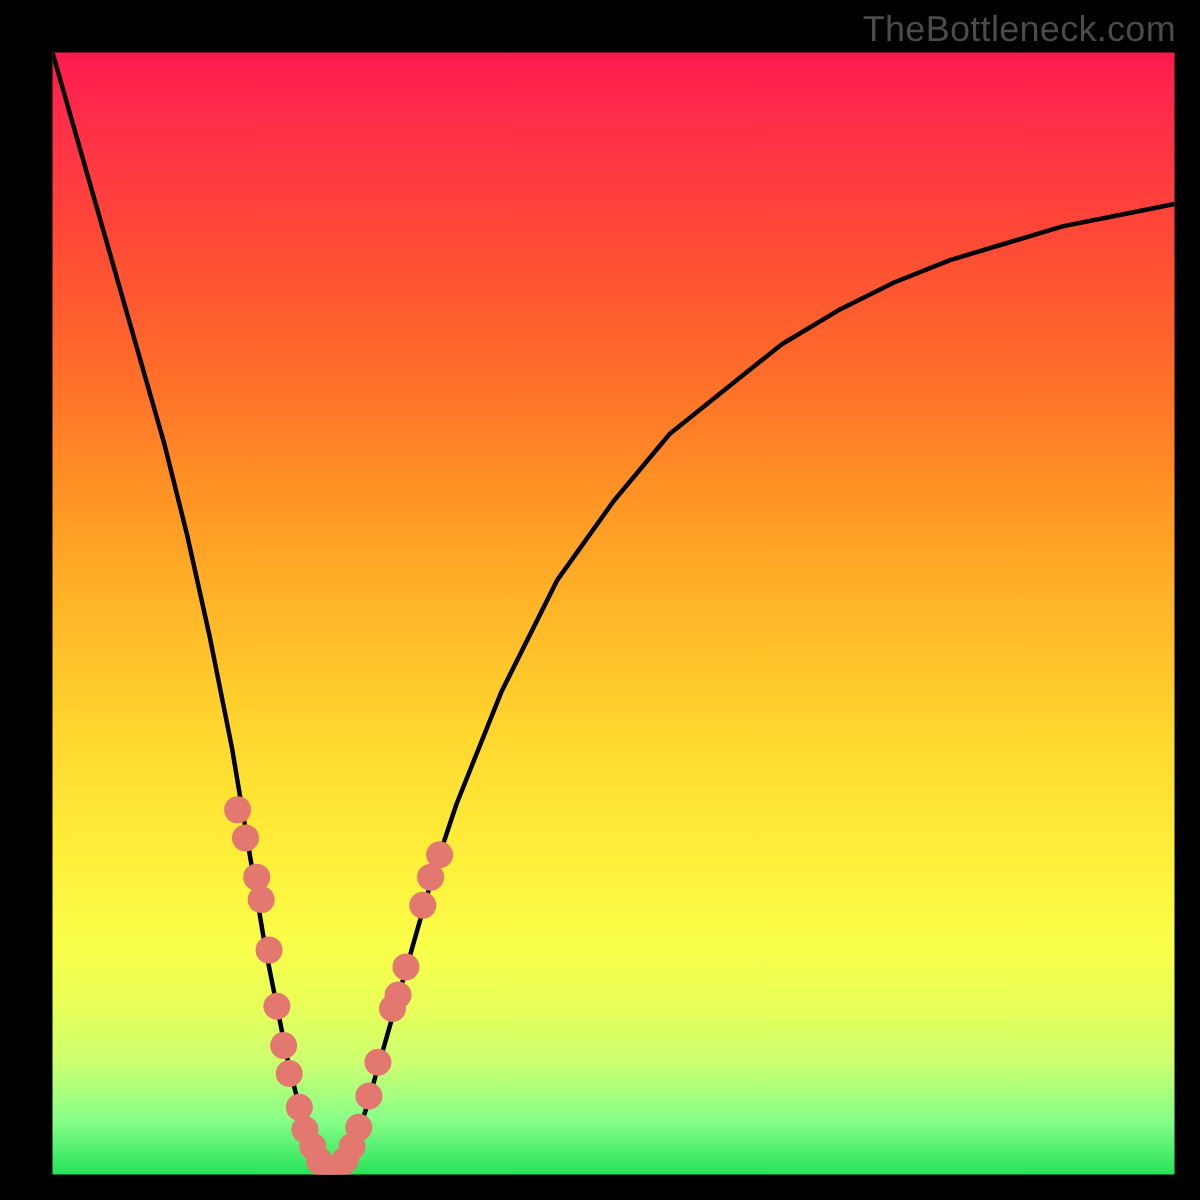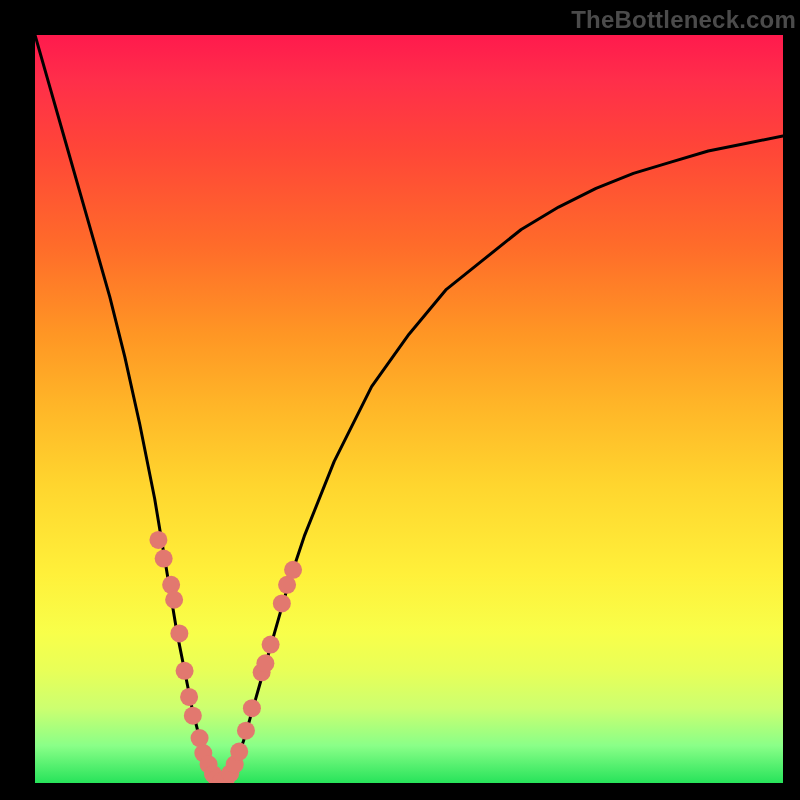--- a/index.html
+++ b/index.html
@@ -46,24 +46,24 @@
   svg.curve {
     position: absolute;
     left: 0;
     top: 0;
     width: 748px;
     height: 748px;
   }
   .watermark {
     position: absolute;
     top: 6px;
-    right: 4px;
+    right: 16px;
     color: #4b4b4b;
     font-size: 24px;
-    font-weight: 700;
+    font-weight: 400;
     letter-spacing: 0.2px;
   }
 </style>
 </head>
 <body>
 
 <div class="frame">
   <div class="plot">
     <svg class="curve" viewBox="0 0 748 748">
       <g id="curve-group">

